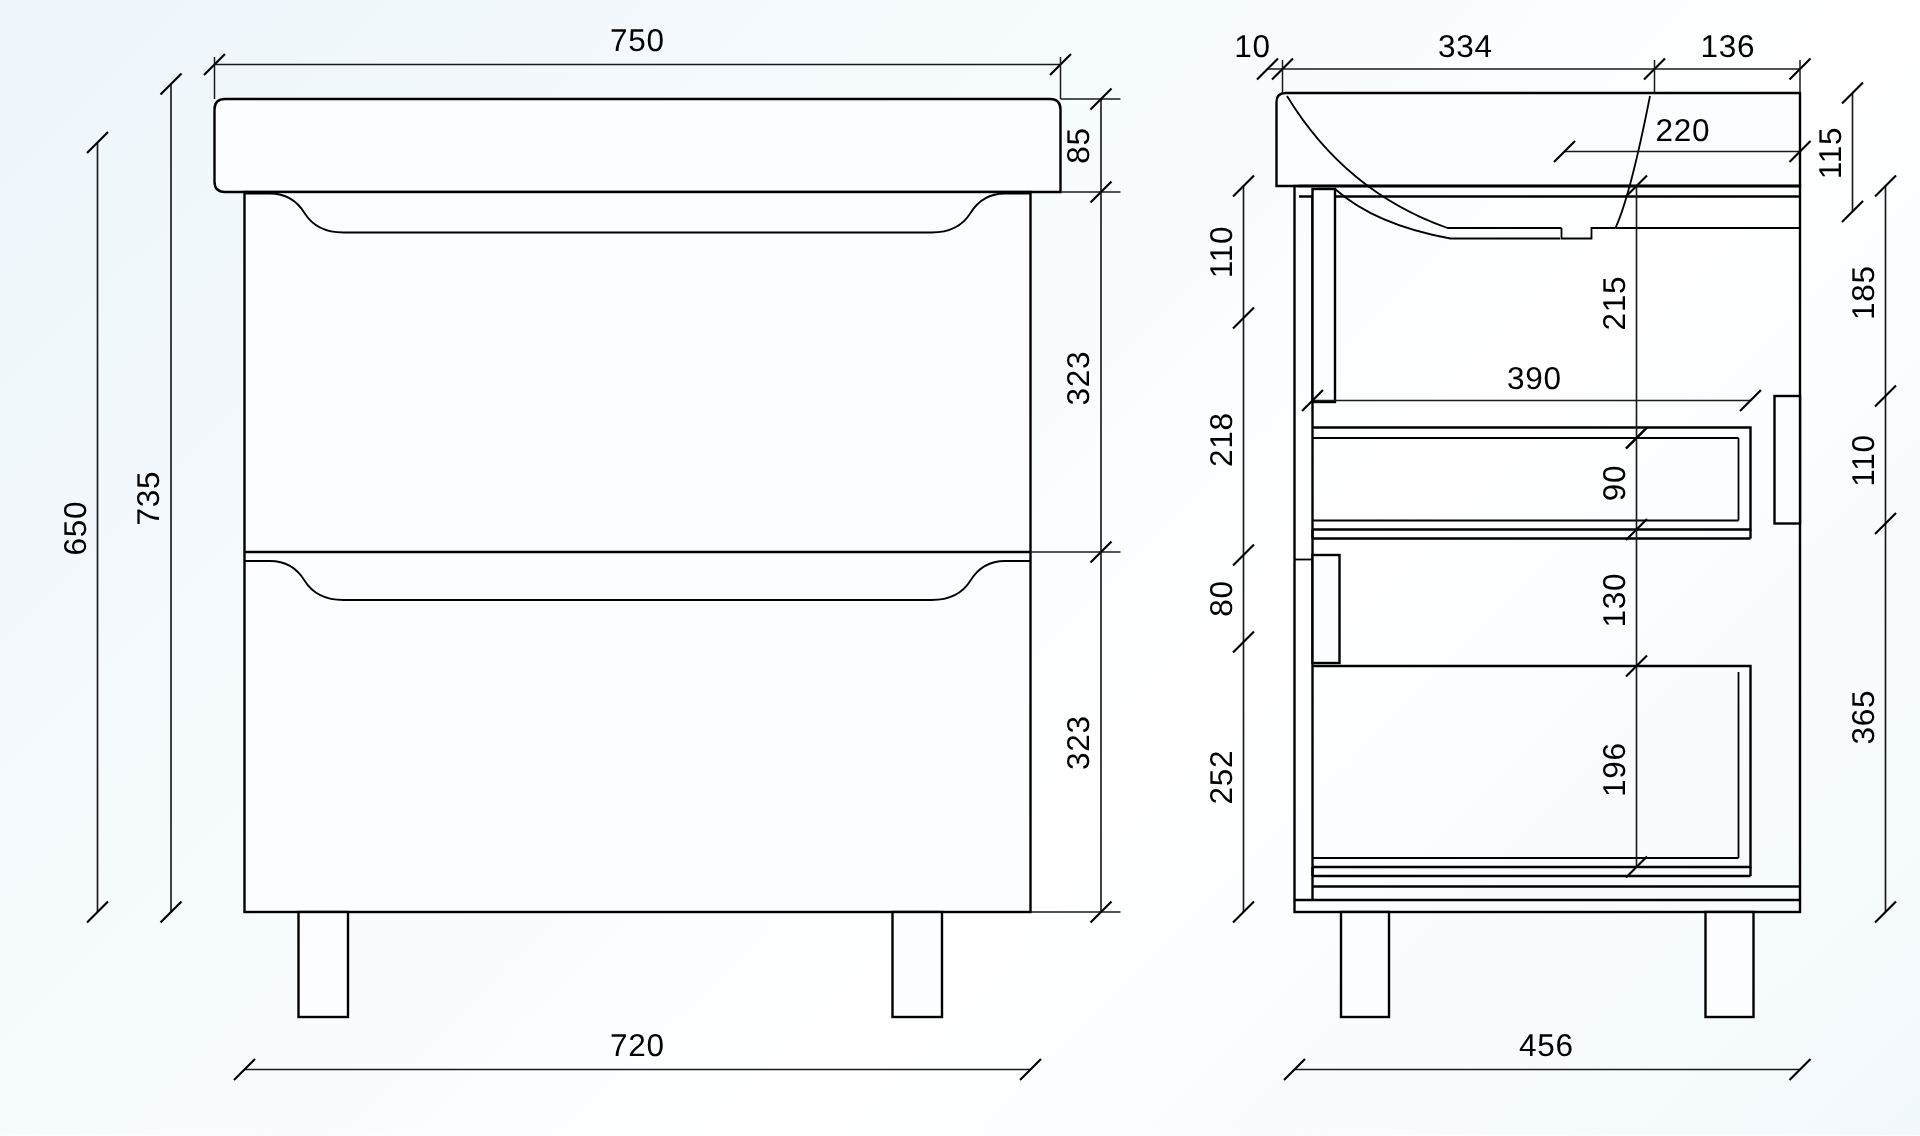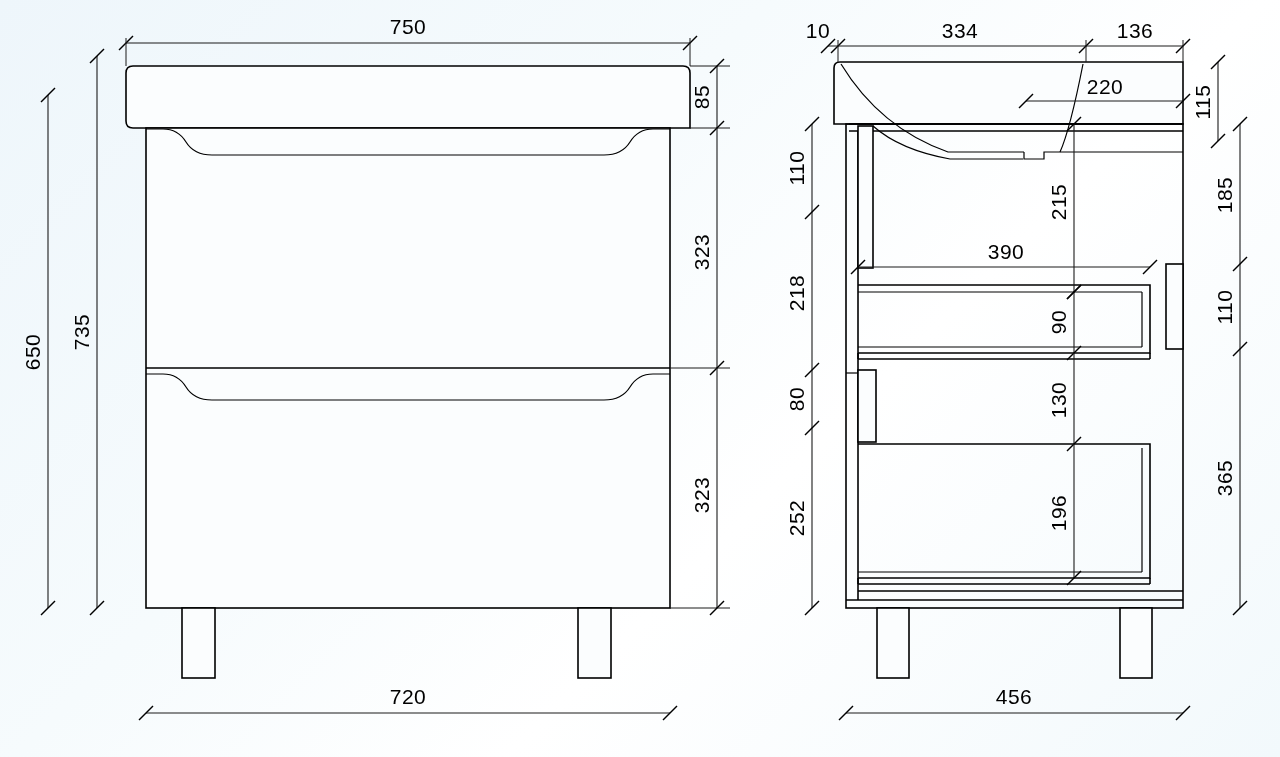--- a/index.html
+++ b/index.html
@@ -5,21 +5,21 @@
   * { margin:0; padding:0; box-sizing:border-box; }
   html, body {
     width:1280px; height:757px;
     overflow:hidden;
     font-family:"Liberation Sans", sans-serif;
   }
   body {
     background: linear-gradient(135deg, #eef6fb 0%, #f6fbfd 38%, #ffffff 62%, #f2f9fc 100%);
     position:relative;
   }
-  #stage { position:absolute; inset:0; }
+  #stage { position:absolute; inset:0;margin-left:17px; }
   svg { display:block; width:1280px; height:757px; }
   .ln   { stroke:#000; stroke-width:1.6; fill:none; }
   .ln-t { stroke:#000; stroke-width:1.2; fill:none; }
   .dim  { stroke:#1a1a1a; stroke-width:1.1; fill:none; }
   .ext  { stroke:#1a1a1a; stroke-width:1.0; fill:none; }
   .tick { stroke:#000; stroke-width:1.4; fill:none; }
   .body-fill { fill:#fbfdfe; }
   text.dt {
     font-family:"Liberation Sans", sans-serif;
     font-size:21px; fill:#000; letter-spacing:0.5px;

